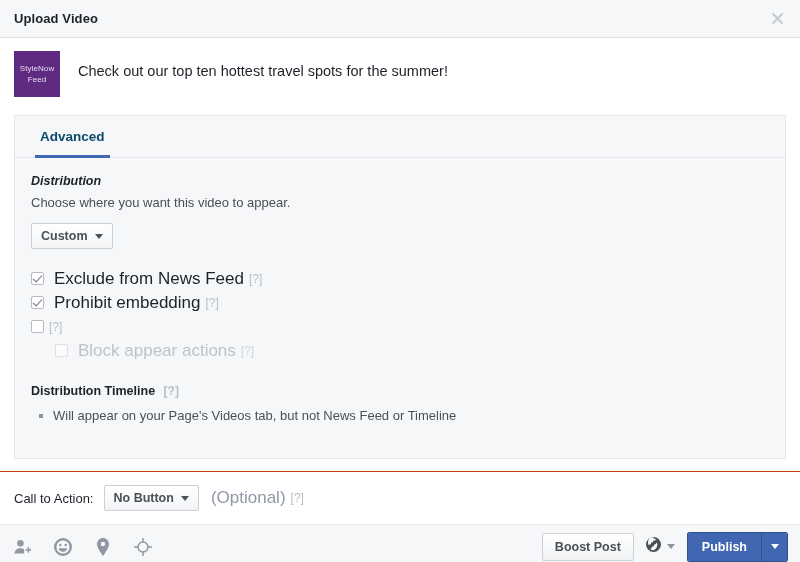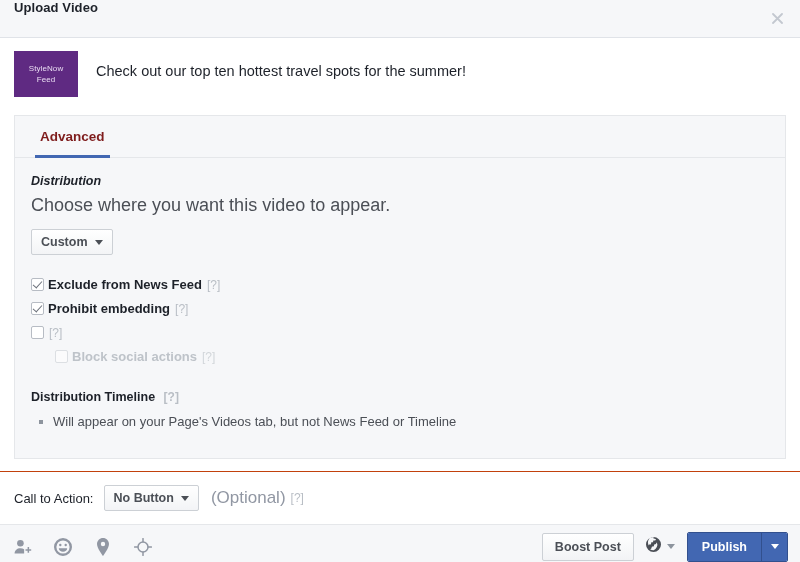--- a/index.html
+++ b/index.html
@@ -21,21 +21,21 @@
     position: relative;
     overflow: hidden;
   }
 
   
   .dialog-header {
     height: 38px;
     background: #f6f7f9;
     border-bottom: 1px solid #e0e3e8;
     display: flex;
-    align-items: flex-start;
+    align-items: center;
     padding: 0 14px;
     flex: none;
     position: relative;
   }
   .dialog-title {
     font-size: 13px;
     font-weight: bold;
     color: #1d2129;
     letter-spacing: .1px;
   }
@@ -58,21 +58,21 @@
 
   
   .composer {
     display: flex;
     align-items: flex-start;
     padding: 13px 14px 12px 14px;
     background: #ffffff;
     flex: none;
   }
   .thumb {
-    width: 64px;
+    width: 46px;
     height: 46px;
     flex: none;
     background: #5f2a82;
     color: #e9dcf2;
     font-size: 8px;
     line-height: 11px;
     text-align: center;
     display: flex;
     flex-direction: column;
     align-items: center;
@@ -116,21 +116,21 @@
     content: "";
     position: absolute;
     left: 0;
     top: 9px;
     bottom: 9px;
     width: 1px;
     background: #dcdee2;
   }
   .tab.active {
     font-weight: bold;
-    color: #7f1d1d;
+    color: #0c4a6e;
   }
   .tab.active::after {
     content: "";
     position: absolute;
     left: 10px;
     right: 10px;
     bottom: -1px;
     height: 3px;
     background: #4267b2;
   }
@@ -141,21 +141,21 @@
     min-height: 300px;
   }
   .section-title {
     font-size: 12.5px;
     font-weight: bold;
     color: #1d2129;
     margin: 0 0 7px 0;
     font-style: italic;
   }
   .section-desc {
-    font-size: 18px;
+    font-size: 13px;
     color: #4b4f56;
     margin: 1px 0 13px 0;
   }
 
   
   .fake-select {
     display: inline-flex;
     align-items: center;
     gap: 7px;
     height: 26px;
@@ -201,23 +201,23 @@
     left: 3px;
     top: 0px;
     width: 4px;
     height: 8px;
     border: solid #6d727c;
     border-width: 0 1.8px 1.8px 0;
     transform: rotate(42deg);
   }
   .box.disabled { border-color: #dcdfe3; background: #fbfbfc; }
   .check-label {
-    margin-left: 4px;
-    font-size: 13px;
-    font-weight: bold;
+    margin-left: 10px;
+    font-size: 17px;
+    font-weight: normal;
     color: #1d2129;
   }
   .check-row.nested .check-label { color: #bec3c9; }
   .hint {
     margin-left: 5px;
     font-size: 12px;
     color: #b9bec5;
   }
   .check-row.nested .hint { color: #d2d6da; }
 
@@ -407,21 +407,21 @@
           <span class="box checked"></span>
           <span class="check-label">Prohibit embedding</span>
           <span class="hint">[?]</span>
         </div>
         <div class="check-row">
           <span class="box"></span>
           <span class="hint">[?]</span>
         </div>
         <div class="check-row nested">
           <span class="box disabled"></span>
-          <span class="check-label">Block social actions</span>
+          <span class="check-label">Block appear actions</span>
           <span class="hint">[?]</span>
         </div>
       </div>
 
       <div class="summary">
         <div class="summary-title">
           <span>Distribution Timeline</span>
           <span class="hint">[?]</span>
         </div>
         <ul class="summary-list">

